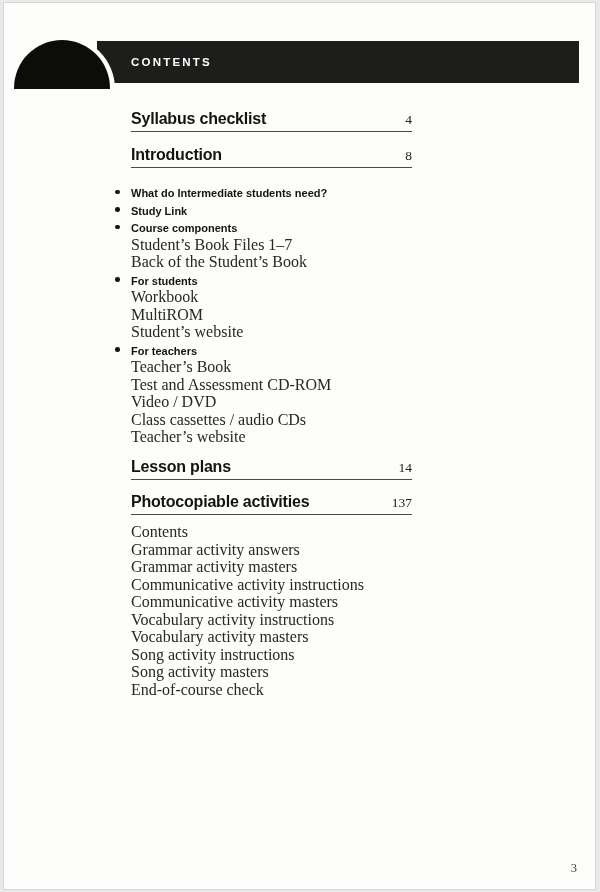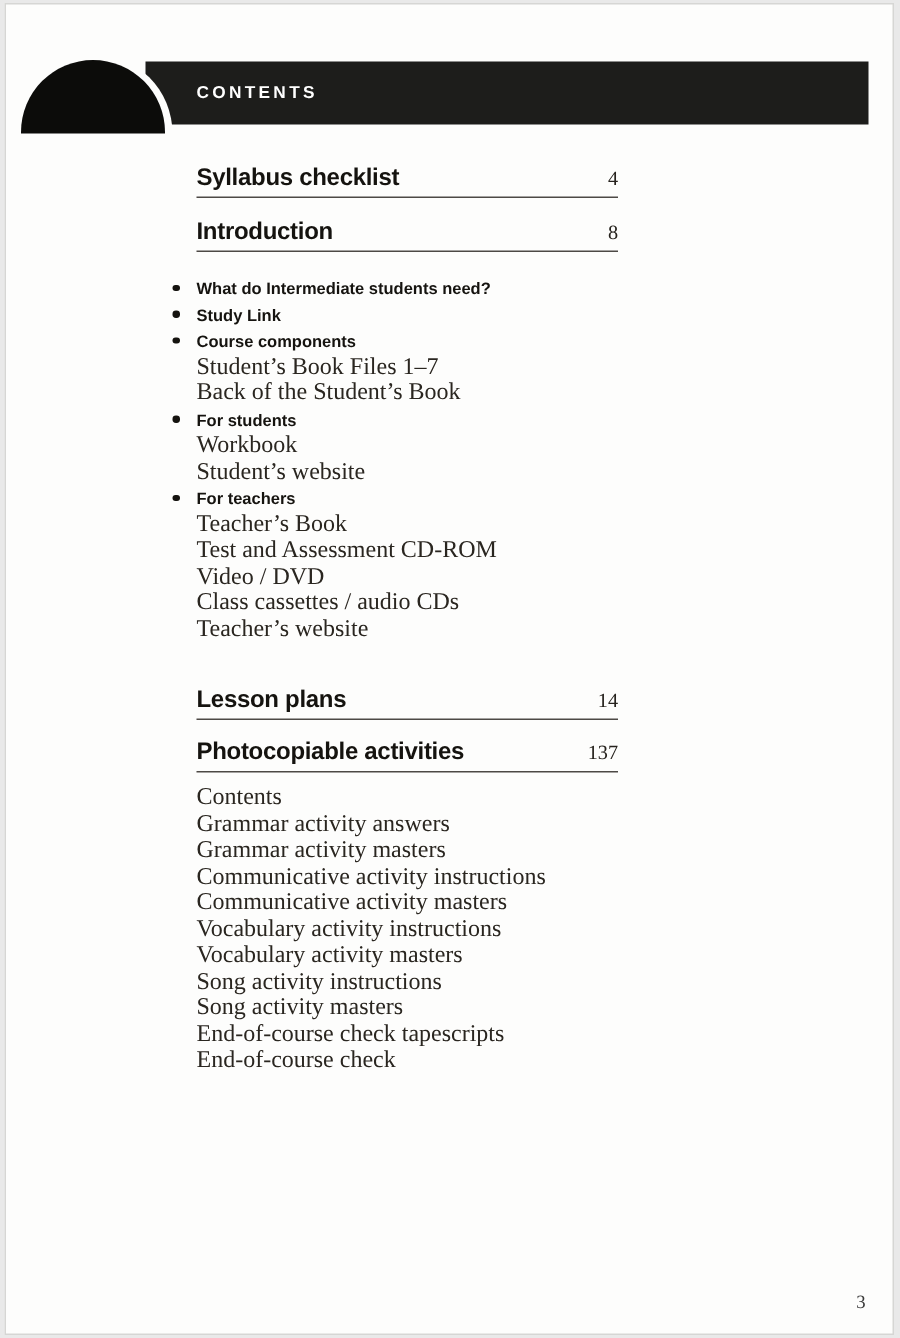--- a/index.html
+++ b/index.html
@@ -33,21 +33,21 @@
     display:flex;align-items:center;
     color:#ffffff;font-weight:700;font-size:11.5px;
     letter-spacing:2.2px;text-transform:uppercase;
   }
   .header-title::first-letter{font-size:15.5px;}
   
   .sec{
     position:absolute;left:127px;width:281px;
   }
   .sec-head{
-    display:flex;justify-content:space-between;align-items:center;
+    display:flex;justify-content:space-between;align-items:flex-end;
     border-bottom:1.5px solid #4d4945;padding-bottom:3px;
   }
   .sec-title{
     font-weight:700;font-size:16px;letter-spacing:-0.2px;color:#15130f;
   }
   .sec-page{
     font-family:"Liberation Serif",serif;font-size:13.5px;color:#26221d;
   }
   
   .toc-list{
@@ -98,20 +98,21 @@
   </div>
 
   <div class="toc-list" style="top:180px">
       <div class="toc-row bulleted"><span class="bullet"></span><span class="lab">What do Intermediate students need?</span></div>
       <div class="toc-row bulleted"><span class="bullet"></span><span class="lab">Study Link</span></div>
       <div class="toc-row bulleted"><span class="bullet"></span><span class="lab">Course components</span></div>
       <div class="toc-row"><span class="lab">Student’s Book Files 1–7</span></div>
       <div class="toc-row"><span class="lab">Back of the Student’s Book</span></div>
       <div class="toc-row bulleted"><span class="bullet"></span><span class="lab">For students</span></div>
       <div class="toc-row"><span class="lab">Workbook</span></div>
+      <div class="toc-row"><span class="lab">MultiROM</span></div>
       <div class="toc-row"><span class="lab">Student’s website</span></div>
       <div class="toc-row bulleted"><span class="bullet"></span><span class="lab">For teachers</span></div>
       <div class="toc-row"><span class="lab">Teacher’s Book</span></div>
       <div class="toc-row"><span class="lab">Test and Assessment CD-ROM</span></div>
       <div class="toc-row"><span class="lab">Video / DVD</span></div>
       <div class="toc-row"><span class="lab">Class cassettes / audio CDs</span></div>
       <div class="toc-row"><span class="lab">Teacher’s website</span></div>
     </div>
 
   <div class="sec" style="top:455px">
@@ -131,19 +132,18 @@
   <div class="toc-list" style="top:520px">
       <div class="toc-row"><span class="lab">Contents</span></div>
       <div class="toc-row"><span class="lab">Grammar activity answers</span></div>
       <div class="toc-row"><span class="lab">Grammar activity masters</span></div>
       <div class="toc-row"><span class="lab">Communicative activity instructions</span></div>
       <div class="toc-row"><span class="lab">Communicative activity masters</span></div>
       <div class="toc-row"><span class="lab">Vocabulary activity instructions</span></div>
       <div class="toc-row"><span class="lab">Vocabulary activity masters</span></div>
       <div class="toc-row"><span class="lab">Song activity instructions</span></div>
       <div class="toc-row"><span class="lab">Song activity masters</span></div>
-      <div class="toc-row"><span class="lab">End-of-course check tapescripts</span></div>
       <div class="toc-row"><span class="lab">End-of-course check</span></div>
     </div>
 
   <div class="pagenum">3</div>
 
 </div>
 
 </body></html>

